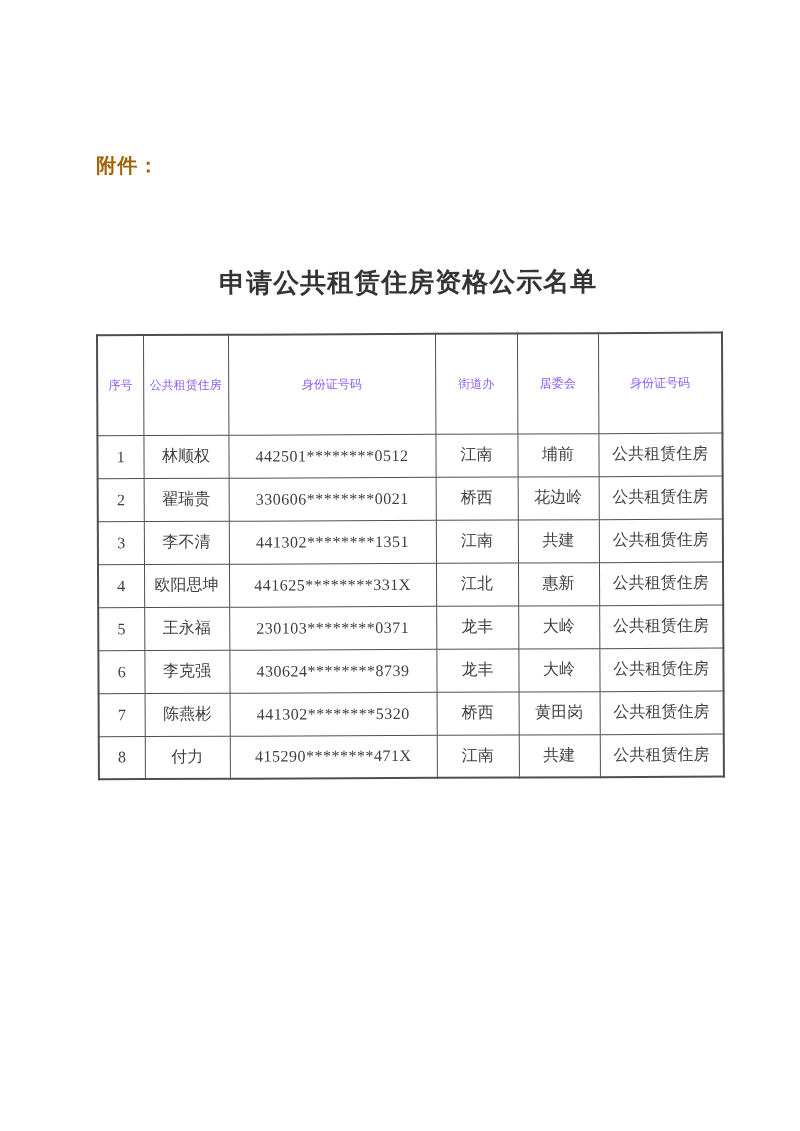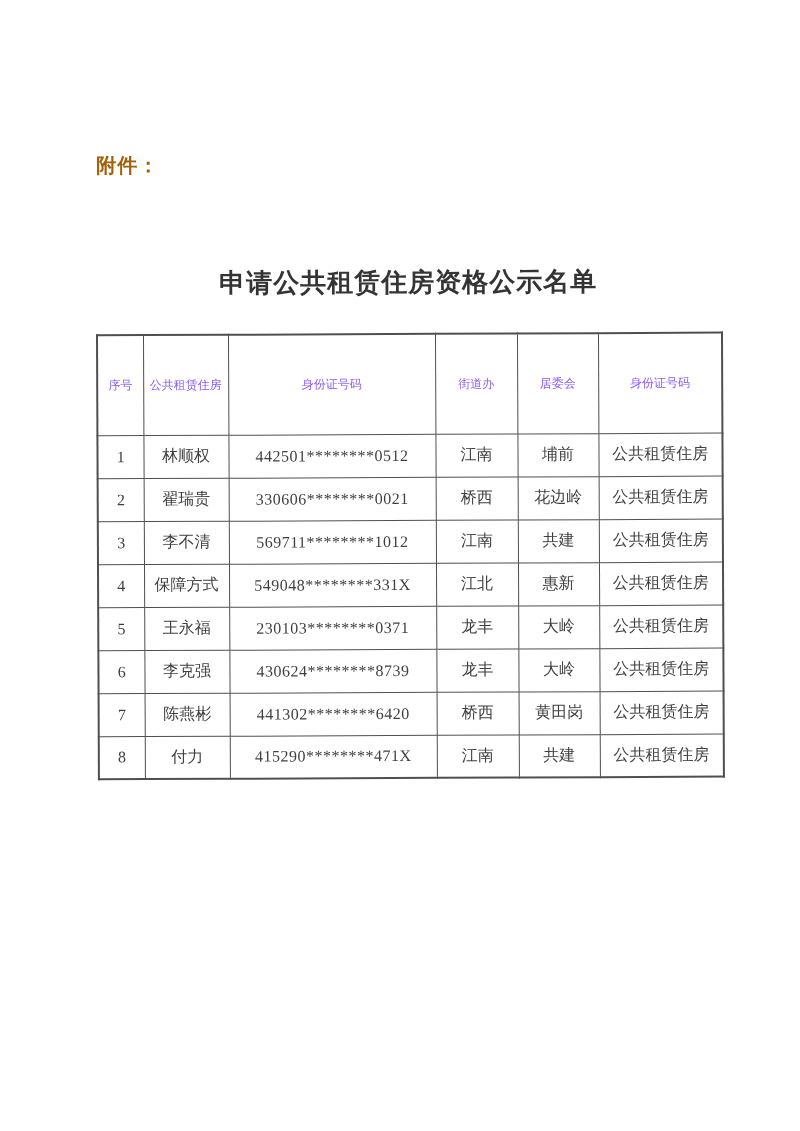--- a/index.html
+++ b/index.html
@@ -134,29 +134,29 @@
           <td data-name="cell-seq">2</td>
           <td data-name="cell-name">翟瑞贵</td>
           <td data-name="cell-id_number">330606********0021</td>
           <td data-name="cell-street_office">桥西</td>
           <td data-name="cell-committee">花边岭</td>
           <td data-name="cell-support_type">公共租赁住房</td>
         </tr>
         <tr data-name="table-row">
           <td data-name="cell-seq">3</td>
           <td data-name="cell-name">李不清</td>
-          <td data-name="cell-id_number">569711********1012</td>
+          <td data-name="cell-id_number">441302********1351</td>
           <td data-name="cell-street_office">江南</td>
           <td data-name="cell-committee">共建</td>
           <td data-name="cell-support_type">公共租赁住房</td>
         </tr>
         <tr data-name="table-row">
           <td data-name="cell-seq">4</td>
-          <td data-name="cell-name">保障方式</td>
-          <td data-name="cell-id_number">549048********331X</td>
+          <td data-name="cell-name">欧阳思坤</td>
+          <td data-name="cell-id_number">441625********331X</td>
           <td data-name="cell-street_office">江北</td>
           <td data-name="cell-committee">惠新</td>
           <td data-name="cell-support_type">公共租赁住房</td>
         </tr>
         <tr data-name="table-row">
           <td data-name="cell-seq">5</td>
           <td data-name="cell-name">王永福</td>
           <td data-name="cell-id_number">230103********0371</td>
           <td data-name="cell-street_office">龙丰</td>
           <td data-name="cell-committee">大岭</td>
@@ -166,21 +166,21 @@
           <td data-name="cell-seq">6</td>
           <td data-name="cell-name">李克强</td>
           <td data-name="cell-id_number">430624********8739</td>
           <td data-name="cell-street_office">龙丰</td>
           <td data-name="cell-committee">大岭</td>
           <td data-name="cell-support_type">公共租赁住房</td>
         </tr>
         <tr data-name="table-row">
           <td data-name="cell-seq">7</td>
           <td data-name="cell-name">陈燕彬</td>
-          <td data-name="cell-id_number">441302********6420</td>
+          <td data-name="cell-id_number">441302********5320</td>
           <td data-name="cell-street_office">桥西</td>
           <td data-name="cell-committee">黄田岗</td>
           <td data-name="cell-support_type">公共租赁住房</td>
         </tr>
         <tr data-name="table-row">
           <td data-name="cell-seq">8</td>
           <td data-name="cell-name">付力</td>
           <td data-name="cell-id_number">415290********471X</td>
           <td data-name="cell-street_office">江南</td>
           <td data-name="cell-committee">共建</td>

